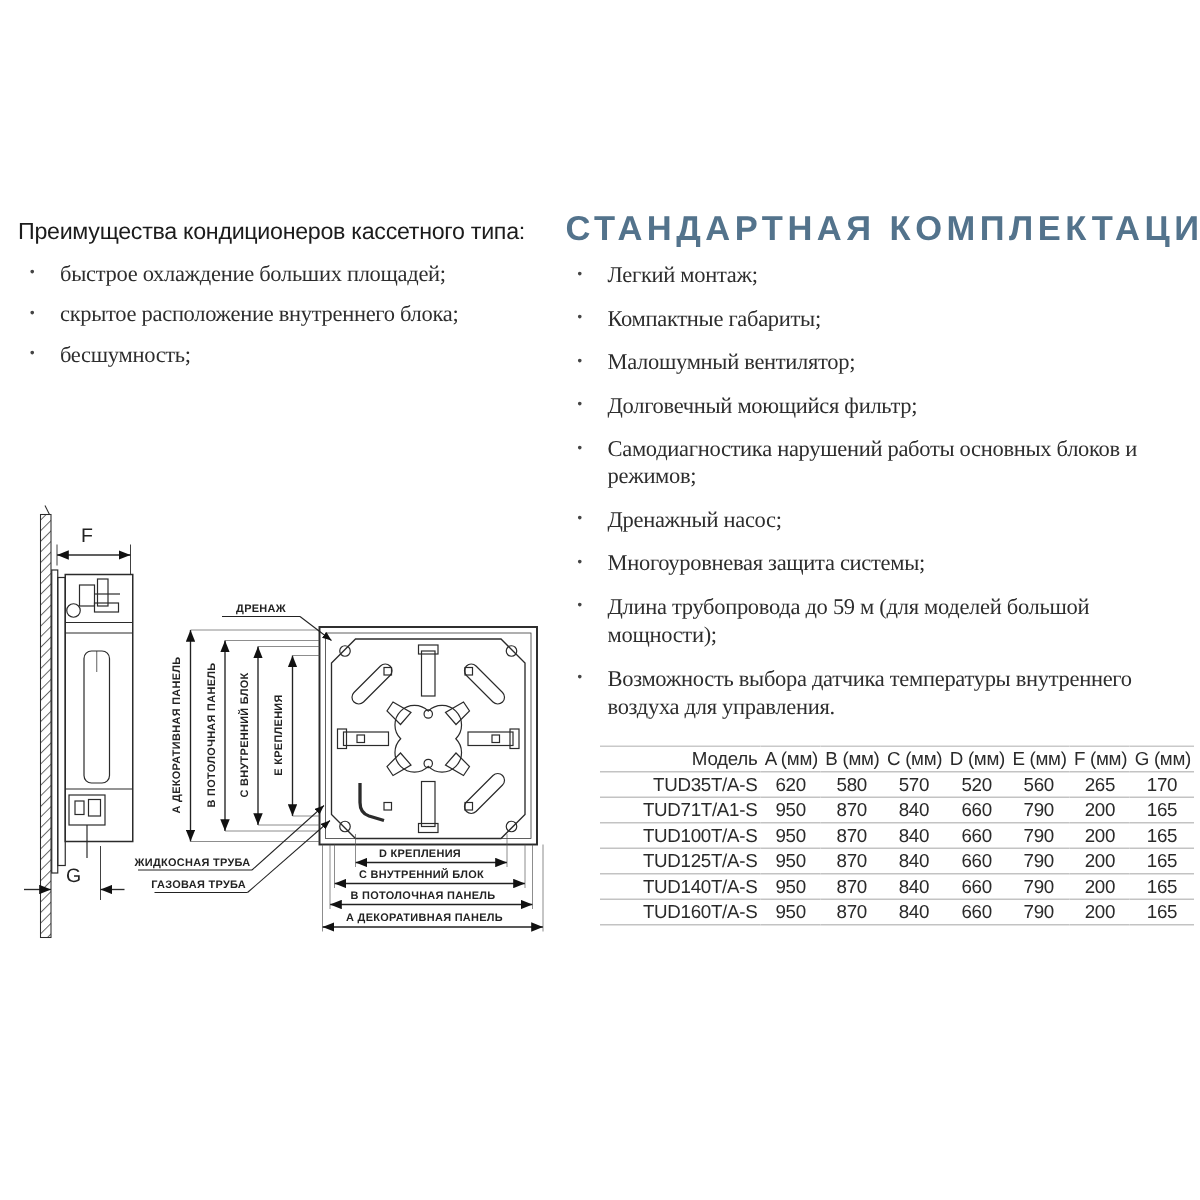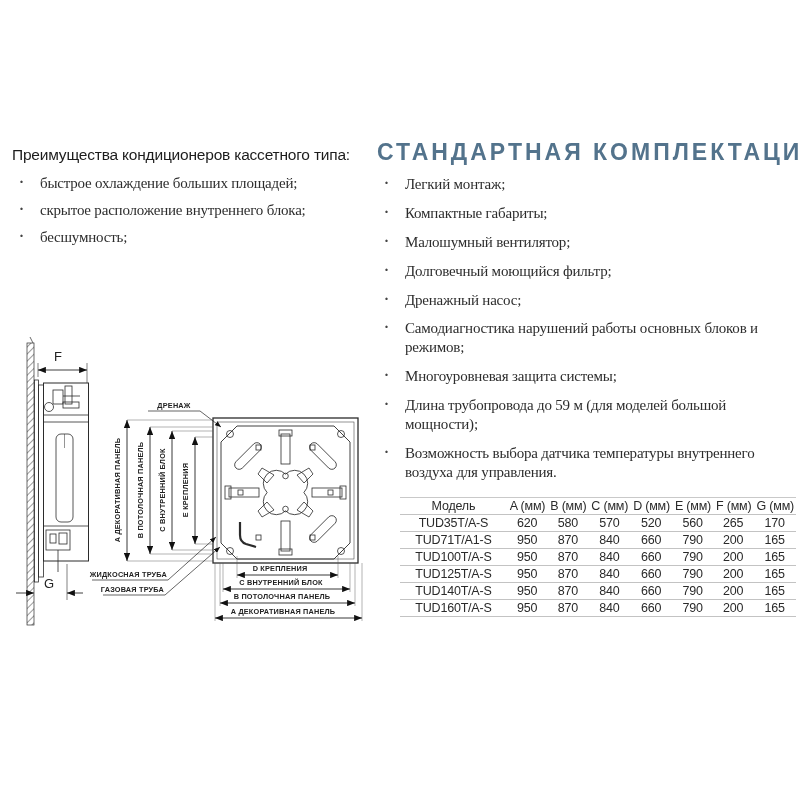--- a/index.html
+++ b/index.html
@@ -24,21 +24,21 @@
   .standard .bullet-list li { margin-bottom:10px; }
 
   
   .spec-table { position:absolute; left:400px; top:497px; width:396px; }
   .spec-table table { width:100%; border-collapse:collapse; font-size:12.5px;
     letter-spacing:-0.2px; color:#2a2a2a; }
   .spec-table th, .spec-table td { border-bottom:1px solid #c3c3c3;
     padding:1px 2px; height:16px; text-align:center; font-weight:normal;
     white-space:nowrap; }
   .spec-table thead th { border-top:1px solid #c9c9c9;text-align:right; }
-  .spec-table th:first-child, .spec-table td:first-child { text-align:center; width:27%; }
+  .spec-table th:first-child, .spec-table td:first-child { text-align:right; width:27%; }
 
   
   .diagram { position:absolute; left:8px; top:330px; width:368px; height:318px; }
   .diagram svg { display:block; width:100%; height:100%; }
   .dim-label { font-size:7.3px; font-weight:bold; fill:#222; letter-spacing:0.2px; }
   .dim-letter { font-size:13px; fill:#222; }
 </style>
 </head>
 <body>
 
@@ -53,22 +53,22 @@
       </ul>
   </section>
 
   <section class="standard">
     <h1 style="color: rgb(83, 115, 140);">СТАНДАРТНАЯ КОМПЛЕКТАЦИЯ</h1>
     <ul class="bullet-list">
         <li>Легкий монтаж;</li>
         <li>Компактные габариты;</li>
         <li>Малошумный вентилятор;</li>
         <li>Долговечный моющийся фильтр;</li>
+        <li>Самодиагностика нарушений работы основных блоков и режимов;</li>
         <li>Дренажный насос;</li>
-        <li>Самодиагностика нарушений работы основных блоков и режимов;</li>
         <li>Многоуровневая защита системы;</li>
         <li>Длина трубопровода до 59 м (для моделей большой мощности);</li>
         <li>Возможность выбора датчика температуры внутреннего воздуха для управления.</li>
       </ul>
   </section>
 
   <div class="diagram">
     <svg viewBox="0 0 368 318">
       <defs>
         <pattern id="hatch" width="5" height="5" patternUnits="userSpaceOnUse" patternTransform="rotate(45)">

